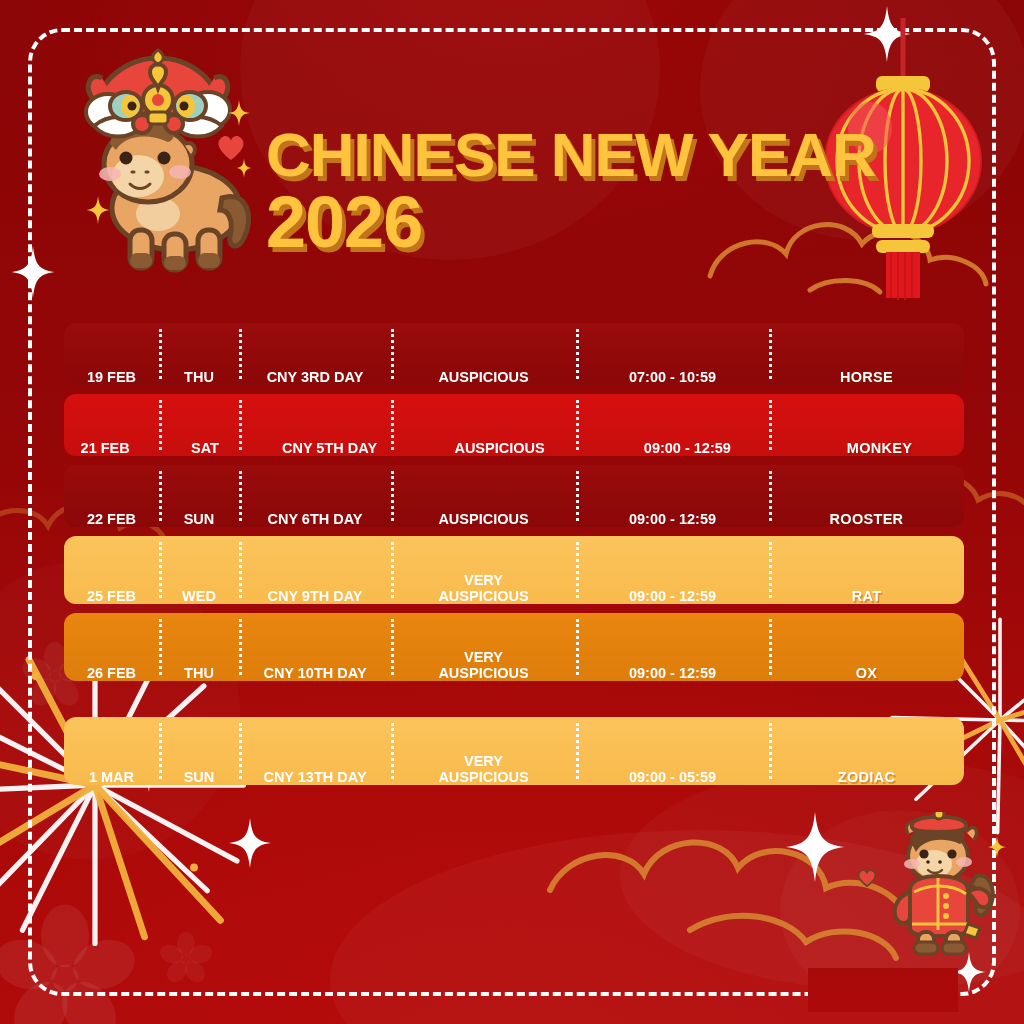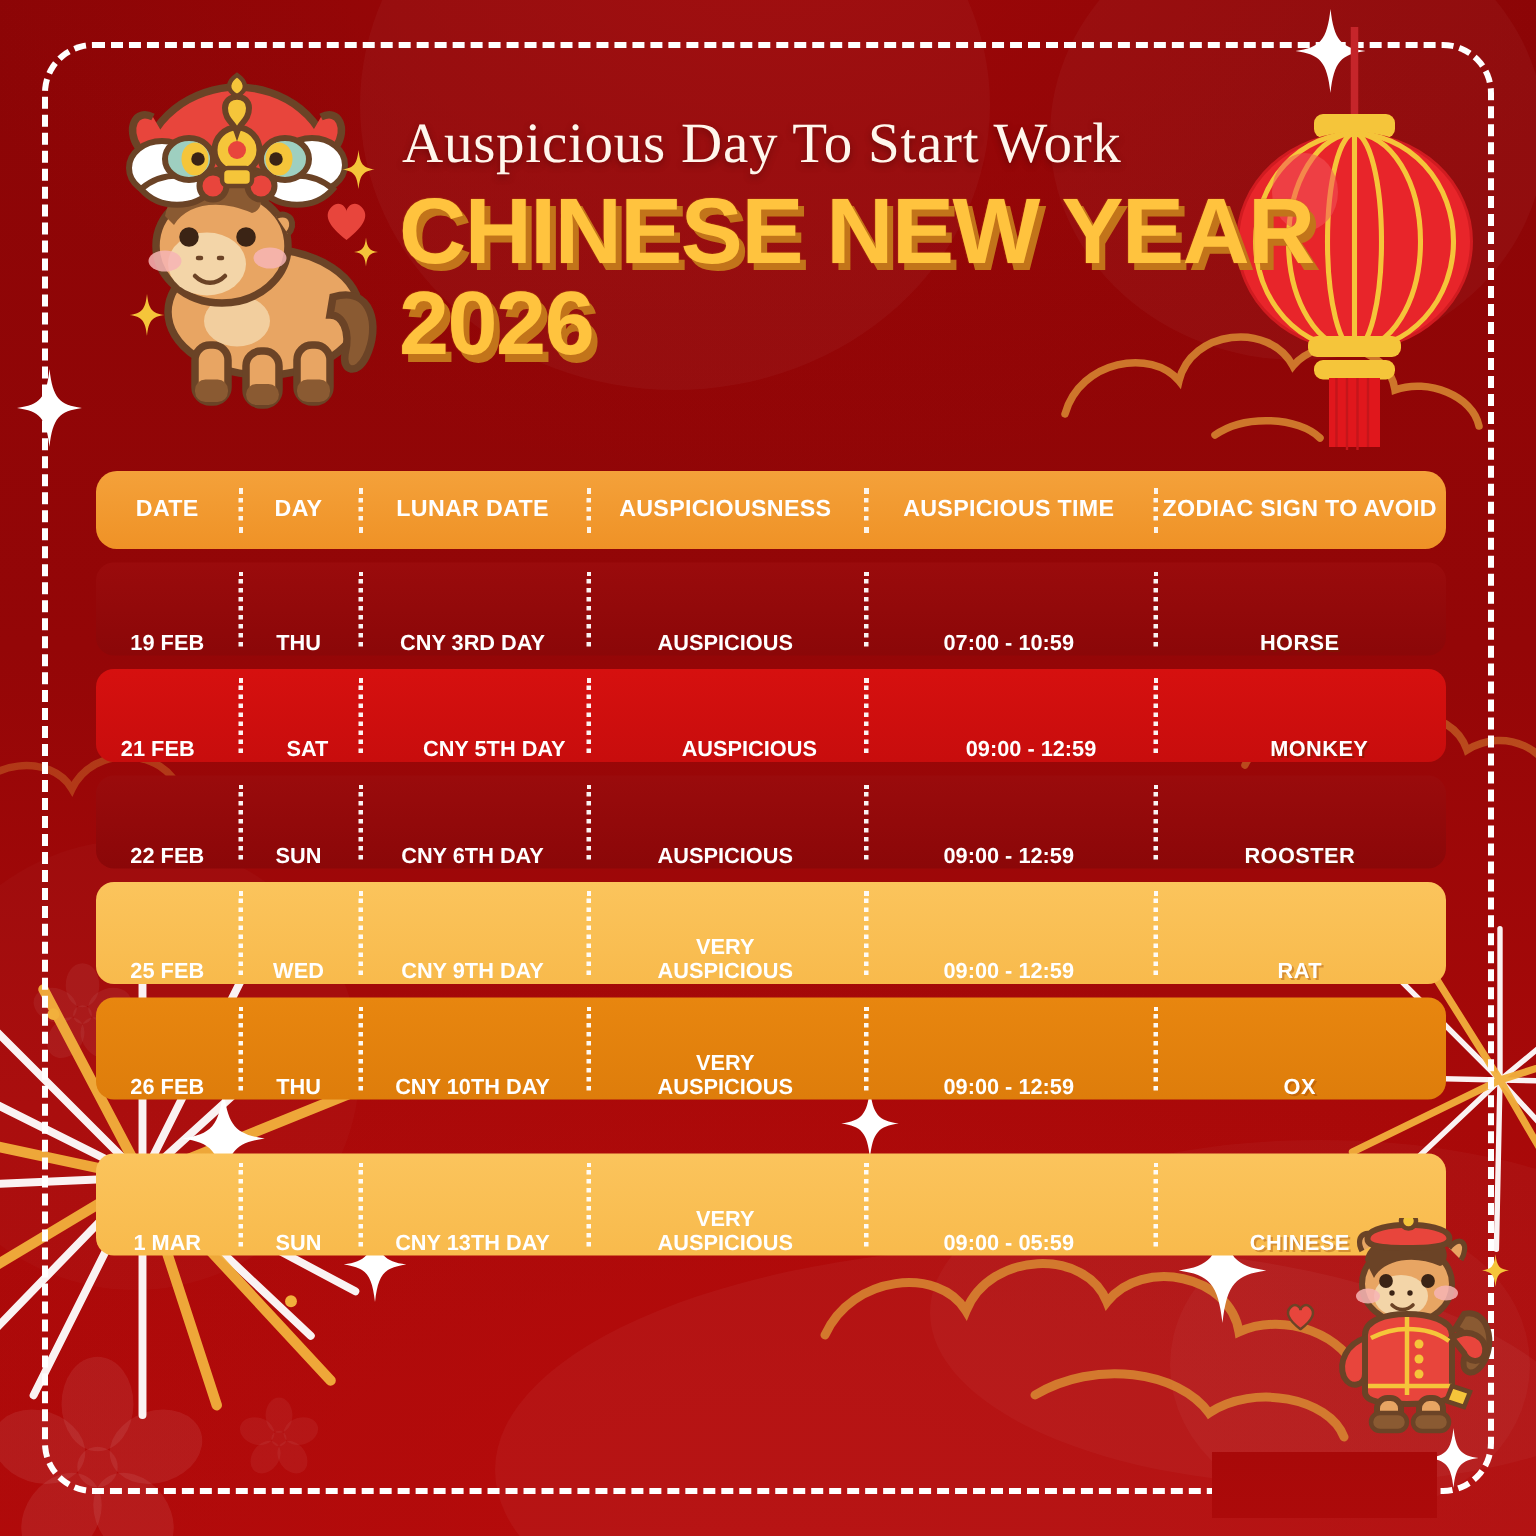--- a/index.html
+++ b/index.html
@@ -34,21 +34,21 @@
     text-shadow:0 2px 5px rgba(60,0,0,.45);
   }
   .bigtitle{
     position:absolute;left:266px;top:124px;
     font-size:62px;font-weight:bold;color:#FFC33E;letter-spacing:-1px;
     white-space:nowrap;line-height:1;
     text-shadow:4px 5px 0 #C2741A, 0 0 1px #C2741A;
   }
   .yeartitle{
     position:absolute;left:266px;top:186px;
-    font-size:60px;font-weight:bold;color:#FFC33E;letter-spacing:-1px;
+    font-size:72px;font-weight:bold;color:#FFC33E;letter-spacing:-1px;
     white-space:nowrap;line-height:1;
     text-shadow:4px 5px 0 #C2741A, 0 0 1px #C2741A;
   }
   
   .table{position:absolute;left:64px;top:314px;width:900px;}
   .thead{
     display:flex;align-items:center;height:52px;
     background:linear-gradient(180deg,#F4A13A 0%,#EF9226 100%);
     border-radius:14px;position:relative;z-index:3;
   }
@@ -252,21 +252,20 @@
     <rect x="68" y="234" width="34" height="46" fill="#E0171C"></rect>
     <g stroke="#C5151A" stroke-width="1.6">
       <line x1="73" y1="234" x2="73" y2="280"></line>
         <line x1="80" y1="234" x2="80" y2="282"></line>
       <line x1="87" y1="234" x2="87" y2="282"></line>
         <line x1="94" y1="234" x2="94" y2="280"></line>
     </g>
   </svg>
 
   <div class="header">
-    <div class="tagline">Auspicious Day To Start Work</div>
     <div class="bigtitle">CHINESE NEW YEAR</div>
     <div class="yeartitle">2026</div>
   </div>
 
   <svg class="art" style="left:72px;top:48px;" width="200" height="228" viewBox="0 0 200 228">
 
     <ellipse cx="104" cy="160" rx="64" ry="42" fill="#E8A563" stroke="#6B4326" stroke-width="5"></ellipse>
     <path d="M150 150 C176 142 182 170 172 190 C166 202 156 200 158 188 C162 172 156 162 148 162Z" fill="#8A5A32" stroke="#6B4326" stroke-width="5"></path>
     <g fill="#E8A563" stroke="#6B4326" stroke-width="5">
       <rect x="58" y="182" width="22" height="38" rx="10"></rect>
@@ -336,33 +335,20 @@
     </svg>
   <svg class="art" style="left:236px;top:158px;" width="16" height="20" viewBox="0 0 40 48">
       <path d="M20 0 C22 18 26 22 40 24 C26 26 22 30 20 48 C18 30 14 26 0 24 C14 22 18 18 20 0Z" fill="#F5C53A"></path>
     </svg>
   <svg class="art" style="left:86px;top:196px;" width="24" height="28" viewBox="0 0 40 48">
       <path d="M20 0 C22 18 26 22 40 24 C26 26 22 30 20 48 C18 30 14 26 0 24 C14 22 18 18 20 0Z" fill="#F5C53A"></path>
     </svg>
 
   <div class="table">
 
-    <div class="thead">
-      <div class="cell c0">DATE</div>
-      <div class="divider" style="left:95px;"></div>
-      <div class="cell c1">DAY</div>
-      <div class="divider" style="left:175px;"></div>
-      <div class="cell c2">LUNAR DATE</div>
-      <div class="divider" style="left:327px;"></div>
-      <div class="cell c3">AUSPICIOUSNESS</div>
-      <div class="divider" style="left:512px;"></div>
-      <div class="cell c4">AUSPICIOUS TIME</div>
-      <div class="divider" style="left:705px;"></div>
-      <div class="cell c5">ZODIAC SIGN TO AVOID</div>
-    </div>
 
     <div class="row r-darkred">
       <div class="cell c0">19 FEB</div>
       <div class="divider" style="left:95px;"></div>
       <div class="cell c1">THU</div>
       <div class="divider" style="left:175px;"></div>
       <div class="cell c2">CNY 3RD DAY</div>
       <div class="divider" style="left:327px;"></div>
       <div class="cell c3">AUSPICIOUS</div>
       <div class="divider" style="left:512px;"></div>
@@ -431,21 +417,21 @@
       <div class="cell c0">1 MAR</div>
       <div class="divider" style="left:95px;"></div>
       <div class="cell c1">SUN</div>
       <div class="divider" style="left:175px;"></div>
       <div class="cell c2">CNY 13TH DAY</div>
       <div class="divider" style="left:327px;"></div>
       <div class="cell c3" style="max-width:120px;margin:0 auto;">VERY AUSPICIOUS</div>
       <div class="divider" style="left:512px;"></div>
       <div class="cell c4">09:00 - 05:59</div>
       <div class="divider" style="left:705px;"></div>
-      <div class="cell c5 zodiac zwhite">CHINESE</div>
+      <div class="cell c5 zodiac zwhite">ZODIAC</div>
     </div>
   </div>
 
   <svg class="art" style="left:880px;top:812px;" width="122" height="146" viewBox="0 0 122 146">
     <path d="M96 64 C112 60 118 84 108 98 C102 106 94 104 96 94 C100 82 96 74 90 74Z" fill="#8A5A32" stroke="#6B4326" stroke-width="4"></path>
     <ellipse cx="58" cy="44" rx="30" ry="26" fill="#E8A563" stroke="#6B4326" stroke-width="4"></ellipse>
     <ellipse cx="54" cy="52" rx="18" ry="14" fill="#F3D5A8"></ellipse>
     <path d="M30 28 C32 12 60 6 80 16 C86 20 86 30 80 32 C62 24 42 28 36 40Z" fill="#6B4326"></path>
     <path d="M28 22 C22 10 34 6 40 16" fill="#E8A563" stroke="#6B4326" stroke-width="3.5"></path>
     <path d="M86 20 C94 10 100 18 94 28" fill="#E8A563" stroke="#6B4326" stroke-width="3.5"></path>

